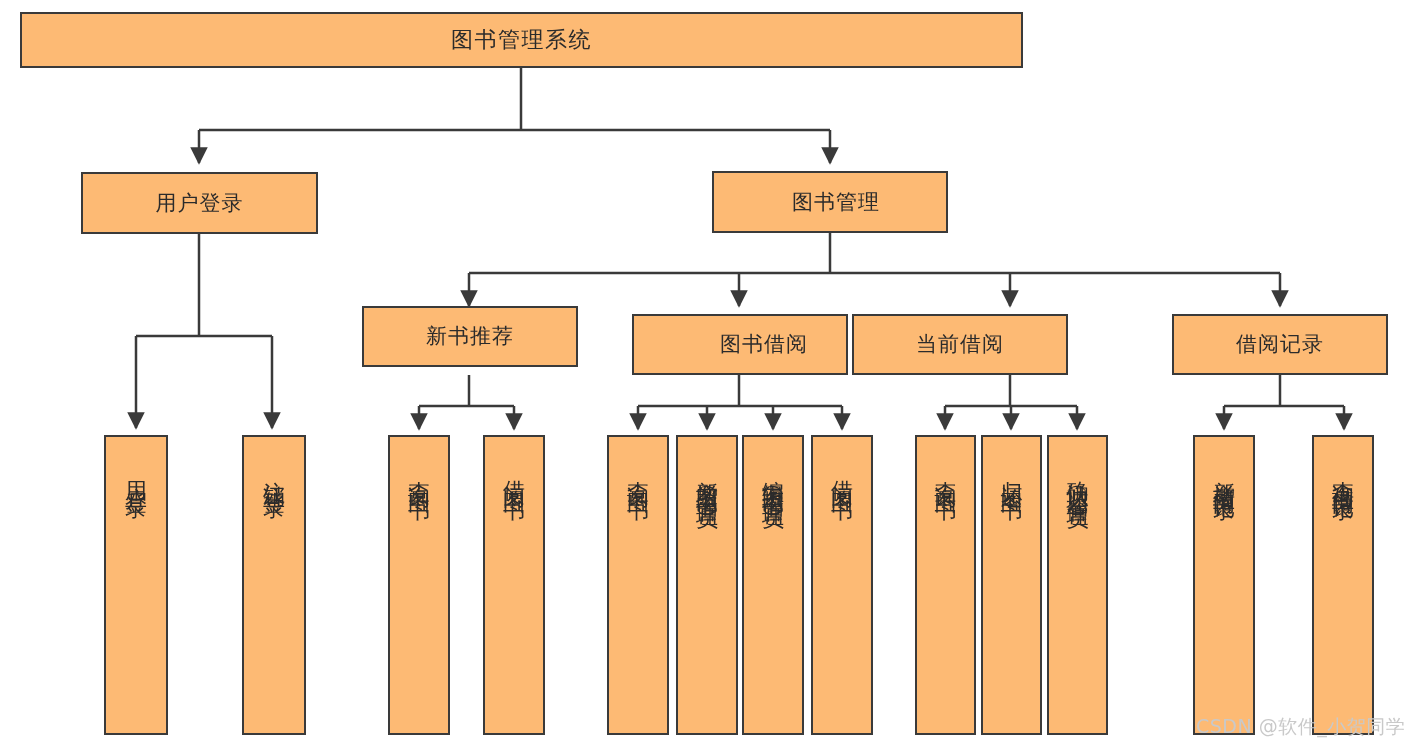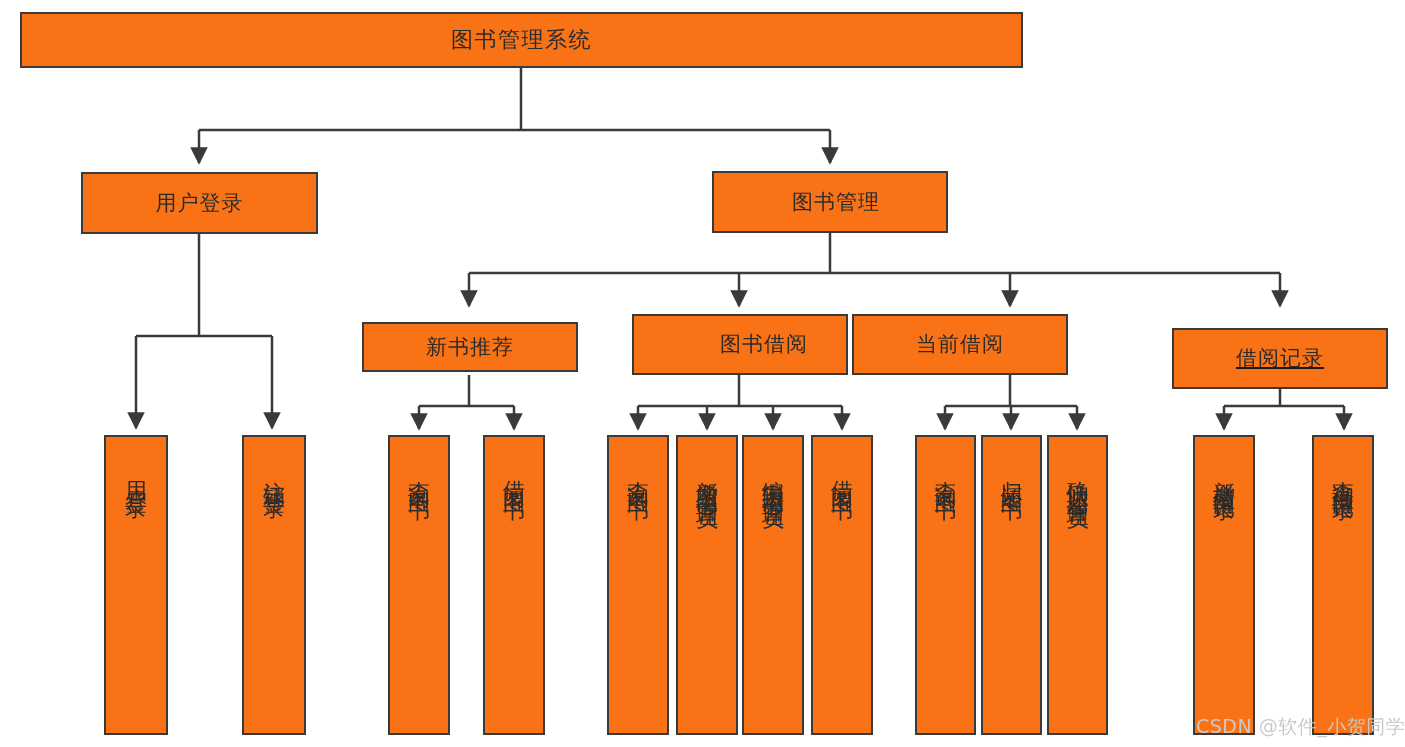--- a/index.html
+++ b/index.html
@@ -23,21 +23,21 @@
     left: 0;
     top: 0;
     width: 1405px;
     height: 747px;
     pointer-events: none;
   }
   .node {
     position: absolute;
     box-sizing: border-box;
     border: 2.5px solid #3a3a3a;
-    background: #f97316;
+    background: #fdba74;
     display: flex;
     align-items: center;
     justify-content: center;
     color: #1a1a1a;
   }
   .node .lbl {
     display: block;
     text-align: center;
     line-height: 1.18;
     color: #2b2b2b;
@@ -139,33 +139,33 @@
   </div>
 
   <div class="node h" style="left:81px; top:172px; width:237px; height:62px;">
     <span class="lbl">用户登录</span>
   </div>
 
   <div class="node h" style="left:712px; top:171px; width:236px; height:62px;padding-left:12px;">
     <span class="lbl">图书管理</span>
   </div>
 
-  <div class="node h" style="left:362px; top:322px; width:216px; height:50px;">
+  <div class="node h" style="left:362px; top:306px; width:216px; height:61px;">
     <span class="lbl">新书推荐</span>
   </div>
 
   <div class="node h" style="left:632px; top:314px; width:216px; height:61px;padding-left:48px;">
     <span class="lbl">图书借阅</span>
   </div>
 
   <div class="node h" style="left:852px; top:314px; width:216px; height:61px;">
     <span class="lbl">当前借阅</span>
   </div>
 
-  <div class="node h" style="left:1172px; top:328px; width:216px; height:61px;text-decoration:underline;">
+  <div class="node h" style="left:1172px; top:314px; width:216px; height:61px;">
     <span class="lbl">借阅记录</span>
   </div>
 
   <div class="node v" style="left:104px; top:435px; width:64px; height:300px;">
     <span class="lbl">用户登录</span>
   </div>
 
   <div class="node v" style="left:242px; top:435px; width:64px; height:300px;">
     <span class="lbl">注销登录</span>
   </div>

